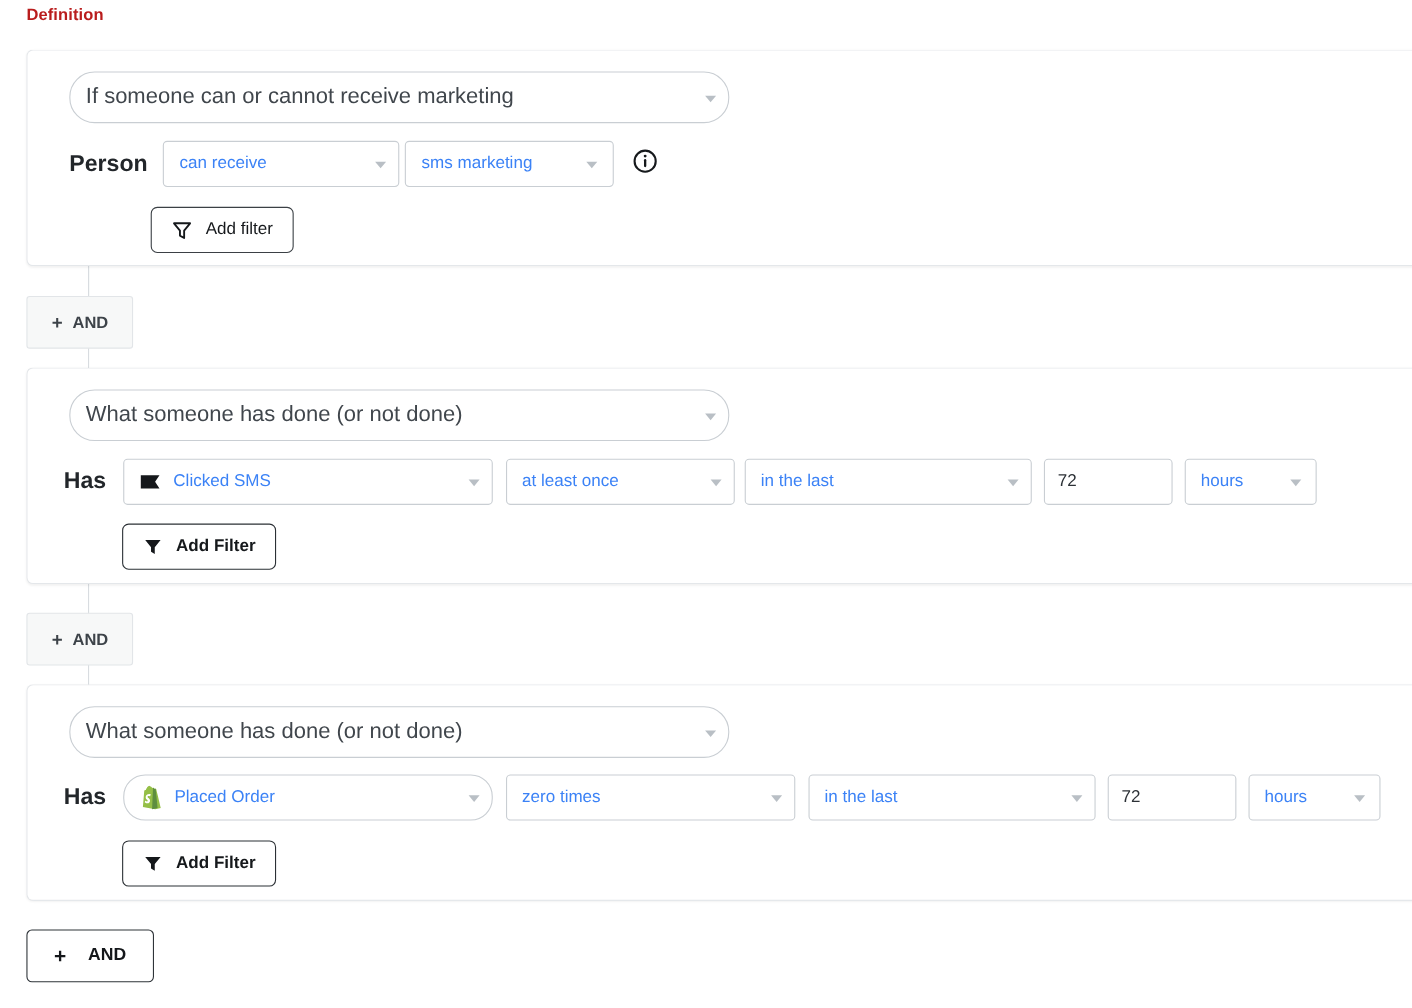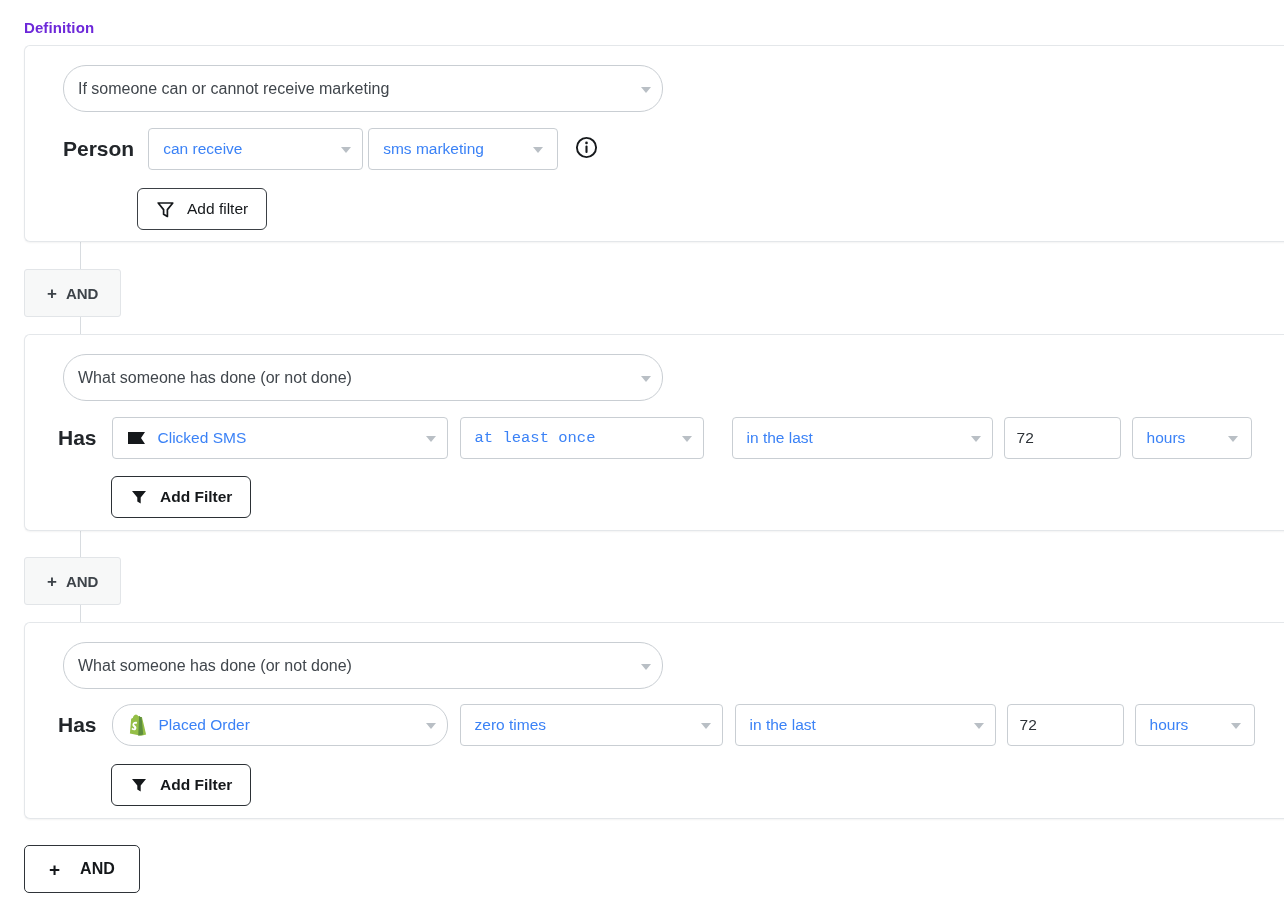--- a/index.html
+++ b/index.html
@@ -10,24 +10,24 @@
     font-family: "Liberation Sans", sans-serif;
     color: #1f2326;
     overflow: hidden;
   }
 
   .page { position: relative; width: 1284px; height: 916px; }
 
   
   .section-title {
     position: absolute;
-    left: 24px; top: 19px;
+    left: 24px; top: 5px;
     font-size: 15px;
     font-weight: 700;
-    color: #6d28d9;
+    color: #b91c1c;
     letter-spacing: .1px;
   }
 
   
   .spine {
     position: absolute;
     left: 80px;
     width: 1px;
     background: #d8dce0;
     z-index: 0;
@@ -68,21 +68,21 @@
     width: 0; height: 0;
     margin-top: -2px;
     border-left: 5.5px solid transparent;
     border-right: 5.5px solid transparent;
     border-top: 6px solid #b9bfc5;
   }
   .sel.compact { padding-right: 28px; }
   .sel.compact .caret { right: 9px; }
 
   
-  .type-sel { font-size: 16px; color: #40464c; border-radius: 23px; }
+  .type-sel { font-size: 20px; color: #40464c; border-radius: 23px; }
 
   
   .numbox {
     position: relative;
     display: inline-flex;
     align-items: center;
     height: 42px;
     background: #fff;
     border: 1px solid #c9ced3;
     border-radius: 4px;
@@ -244,21 +244,21 @@
       <div class="sel" style="width:336px;margin-right:12px;">
         <span class="glyph">
           <svg width="20" height="16" viewBox="0 0 20 16">
             <path d="M1 2 H18 L14 8 L18 14 H1 Z" fill="#15181b"></path>
           </svg>
         </span>
         <span>Clicked SMS</span>
         <span class="caret"></span>
       </div>
 
-      <div class="sel" style="width:244px;margin-right:28px;font-family:Liberation Mono, monospace;">
+      <div class="sel" style="width:208px;margin-right:9px;">
         <span>at least once</span>
         <span class="caret"></span>
       </div>
 
       <div class="sel" style="width:261px;margin-right:11px;">
         <span>in the last</span>
         <span class="caret"></span>
       </div>
 
       <div class="numbox" style="width:117px;margin-right:11px;">

